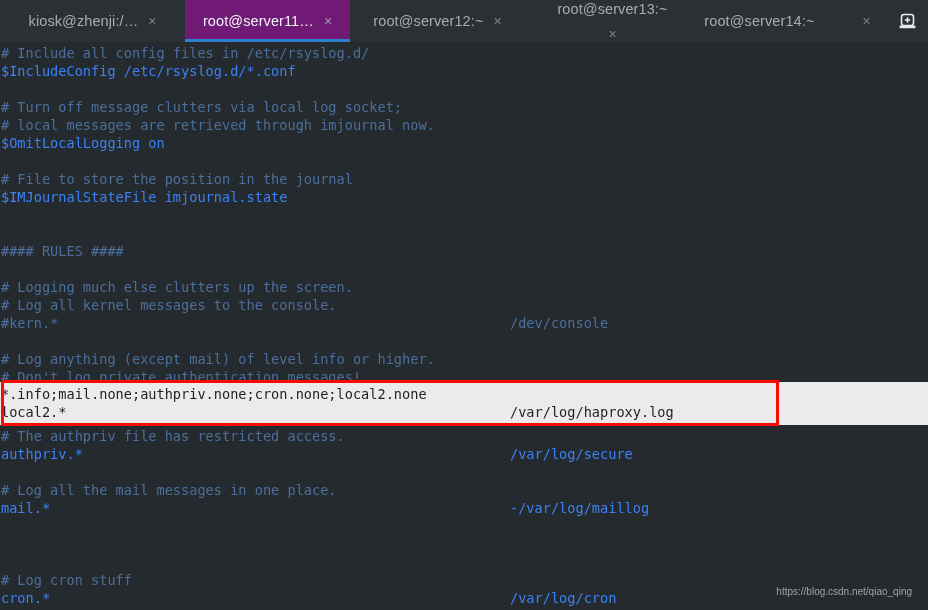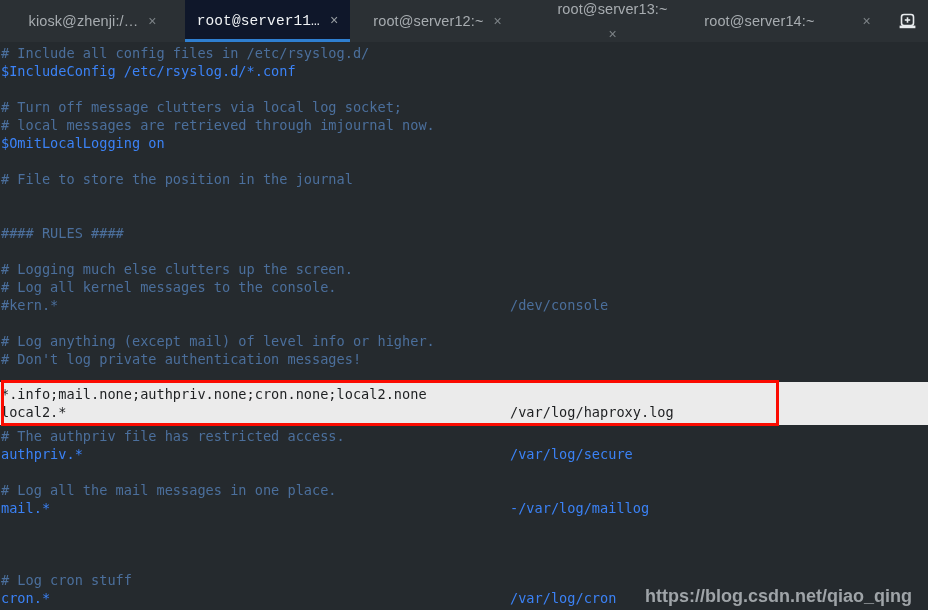--- a/index.html
+++ b/index.html
@@ -38,23 +38,22 @@
     white-space: nowrap;
     user-select: none;
   }
   .tab .tab-title { letter-spacing: .1px; }
   .tab .tab-close {
     font-size: 14px;
     color: #7d8387;
     line-height: 1;
   }
   .tab.active {
-    background: #0f172a;
+    background: #701a75;
     color: #eceff1;
-    font-family: Liberation Mono, monospace;
   }
   .tab.active .tab-title { color: #f0f3f5; }
   .tab.active .tab-close { color: #9aa0a4; }
   .tab.active::after {
     content: "";
     position: absolute;
     left: 0; right: 0; bottom: 0;
     height: 3px;
     background: #2f7fd0;
   }
@@ -116,25 +115,24 @@
   #red-box {
     position: absolute;
     border: 3px solid #fb0b01;
     box-sizing: border-box;
     pointer-events: none;
   }
 
   #watermark {
     position: absolute;
     font-family: "Liberation Sans", sans-serif;
-    font-size: 18px;
+    font-size: 10px;
     color: #9fa4a8;
     white-space: nowrap;
     user-select: none;
-    font-weight: bold;
   }
 </style>
 </head>
 <body>
 
 <div id="tabbar">
 
   <div class="tab" style="width:185px;">
     <span class="tab-title">kiosk@zhenji:/…</span>
     <span class="tab-close">×</span>
@@ -178,20 +176,21 @@
 
   <div id="lines-top" style="position: absolute; top: 2px; left: 0px; width: 928px;">
       <div class="line comment"><span># Include all config files in /etc/rsyslog.d/</span></div>
       <div class="line plain"><span>$IncludeConfig /etc/rsyslog.d/*.conf</span></div>
       <div class="line plain"><span></span></div>
       <div class="line comment"><span># Turn off message clutters via local log socket;</span></div>
       <div class="line comment"><span># local messages are retrieved through imjournal now.</span></div>
       <div class="line plain"><span>$OmitLocalLogging on</span></div>
       <div class="line plain"><span></span></div>
       <div class="line comment"><span># File to store the position in the journal</span></div>
+      <div class="line plain"><span>$IMJournalStateFile imjournal.state</span></div>
       <div class="line plain"><span></span></div>
       <div class="line plain"><span></span></div>
       <div class="line comment"><span>#### RULES ####</span></div>
       <div class="line plain"><span></span></div>
       <div class="line comment"><span># Logging much else clutters up the screen.</span></div>
       <div class="line comment"><span># Log all kernel messages to the console.</span></div>
       <div class="line comment"><span>#kern.*</span><span class="col-target">/dev/console</span></div>
       <div class="line plain"><span></span></div>
       <div class="line comment"><span># Log anything (except mail) of level info or higher.</span></div>
       <div class="line comment"><span># Don't log private authentication messages!</span></div>

